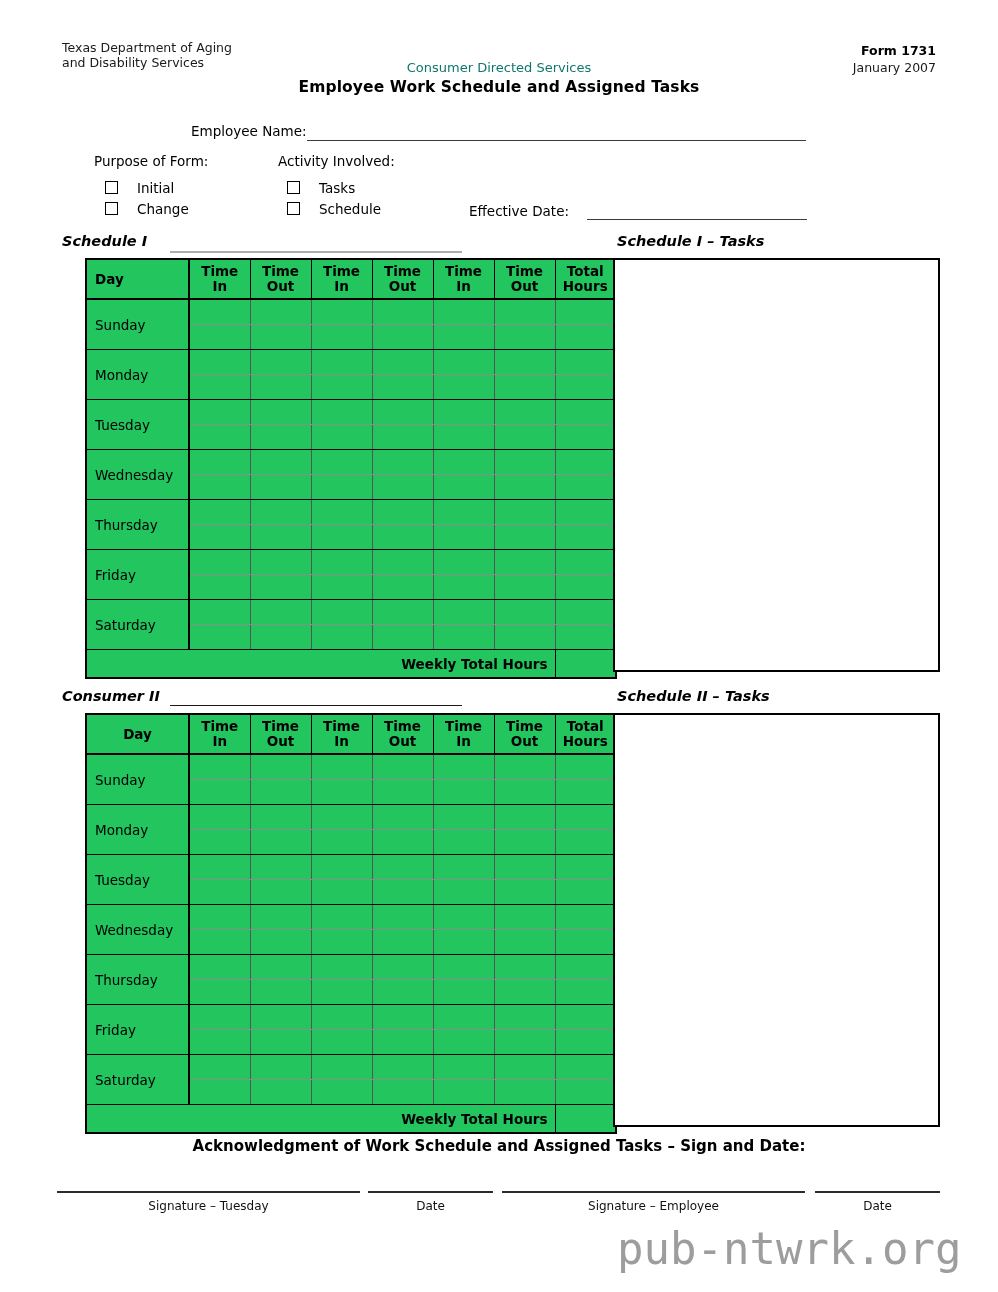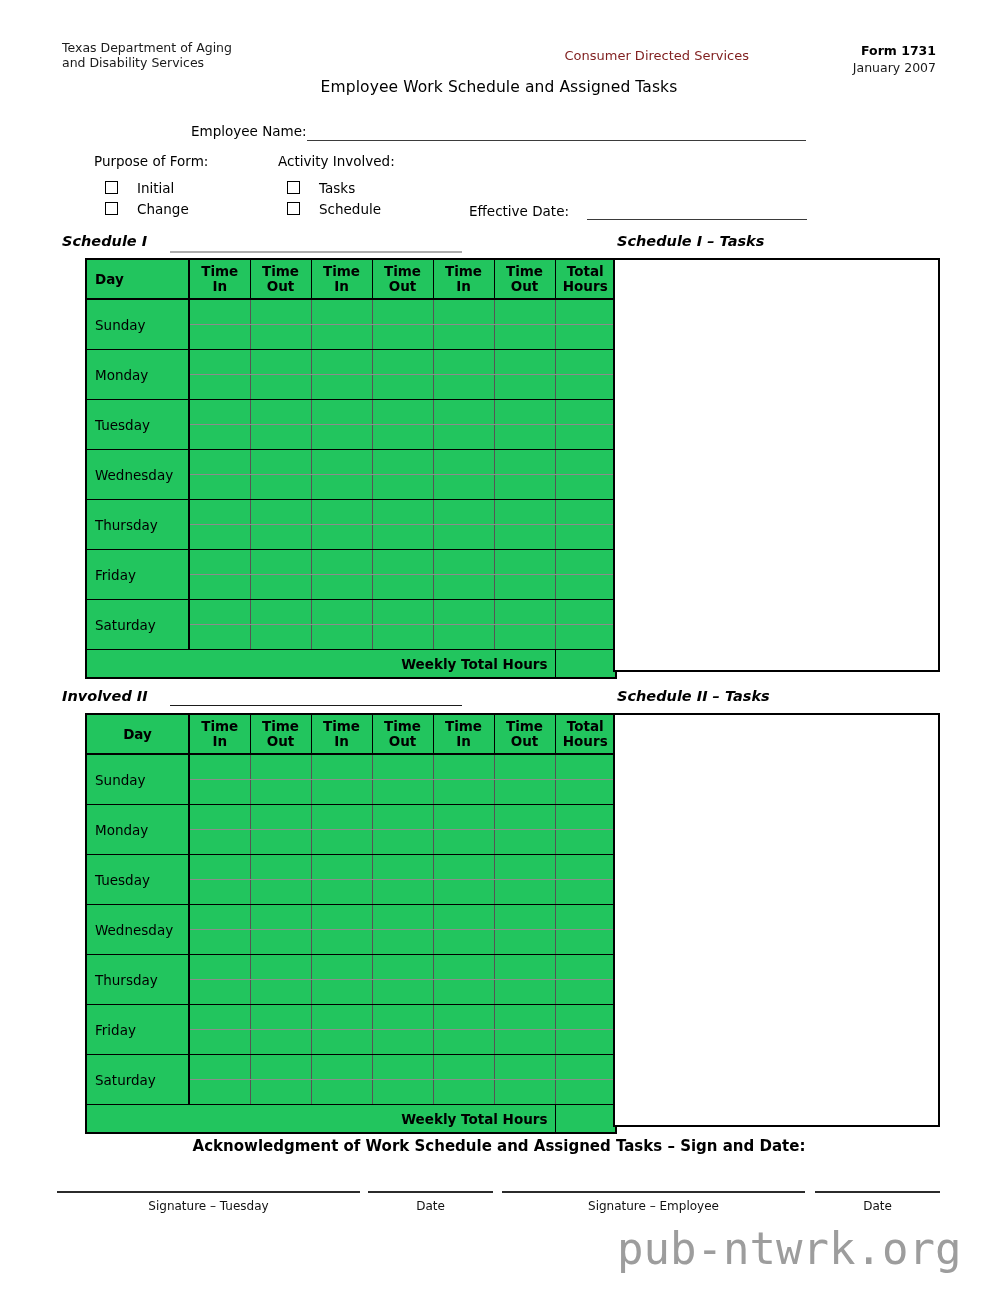--- a/index.html
+++ b/index.html
@@ -26,33 +26,33 @@
   
   .hdr-agency {
     position: absolute;
     left: 62px; top: 40px;
     font-size: 12.5px;
     line-height: 15px;
     color: #1a1a1a;
   }
   .hdr-cds {
     position: absolute;
-    left: 249px; top: 48px;
+    left: 249px; top: 60px;
     width: 500px;
-    text-align: right;
+    text-align: center;
     font-size: 13px;
-    color: #7f1d1d;
+    color: #0f766e;
   }
   .hdr-title {
     position: absolute;
     left: 199px; top: 78px;
     width: 600px;
     text-align: center;
     font-size: 15.5px;
-    font-weight: normal;
+    font-weight: bold;
     letter-spacing: 0.1px;
   }
   .hdr-formno {
     position: absolute;
     right: 62px; top: 43px;
     font-size: 12.5px;
     font-weight: bold;
     text-align: right;
   }
   .hdr-date {
@@ -478,21 +478,21 @@
       <tr>
         <td class="total-label" colspan="7">Weekly Total Hours</td>
         <td class="total-val"></td>
       </tr>
     </tbody>
   </table>
 
   <div class="sec-title" style="left:617px; top:233px;">Schedule I – Tasks</div>
   <div class="tasks-box" style="left:613px; top:258px; width:327px; height:414px;"></div>
 
-  <div class="sec-title" style="left:62px; top:688px;">Involved II</div>
+  <div class="sec-title" style="left:62px; top:688px;">Consumer II</div>
   <div class="sec-line-dark" style="left:170px; top:705px; width:292px;"></div>
 
   <table class="sched-table" style="left:57px; top:713px; width:530px;">
     <colgroup>
       <col style="width:103px">
       <col style="width:61px">
       <col style="width:61px">
       <col style="width:61px">
       <col style="width:61px">
       <col style="width:61px">

